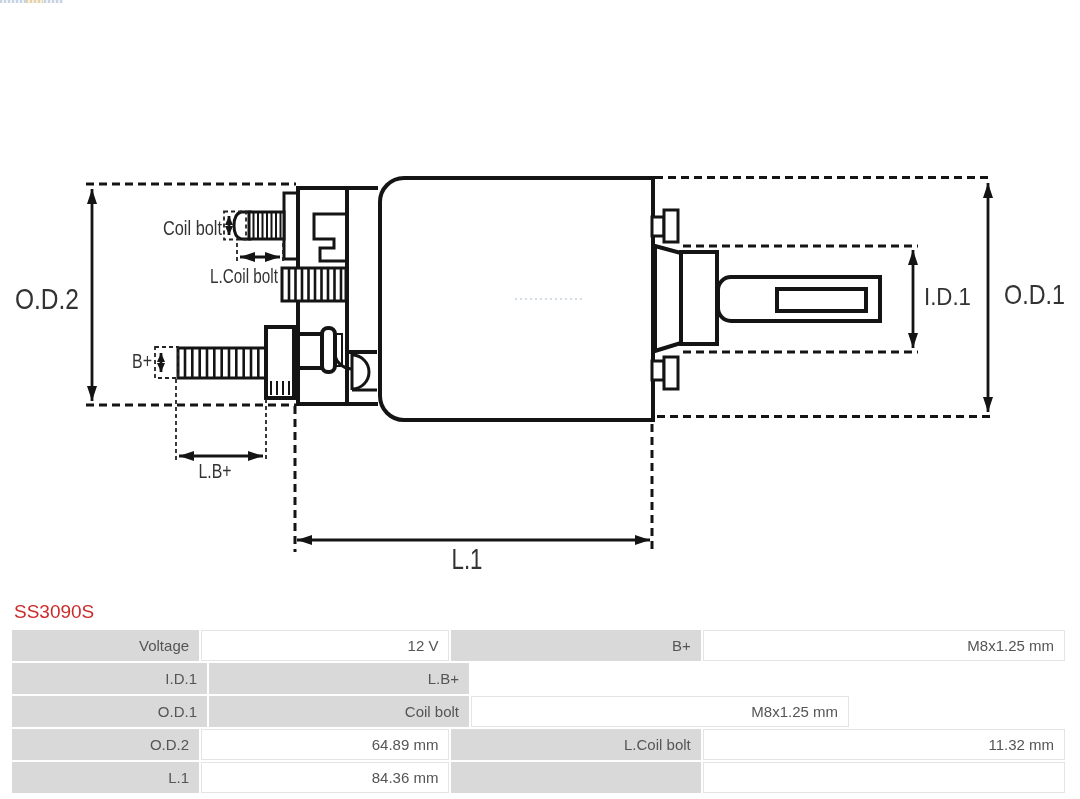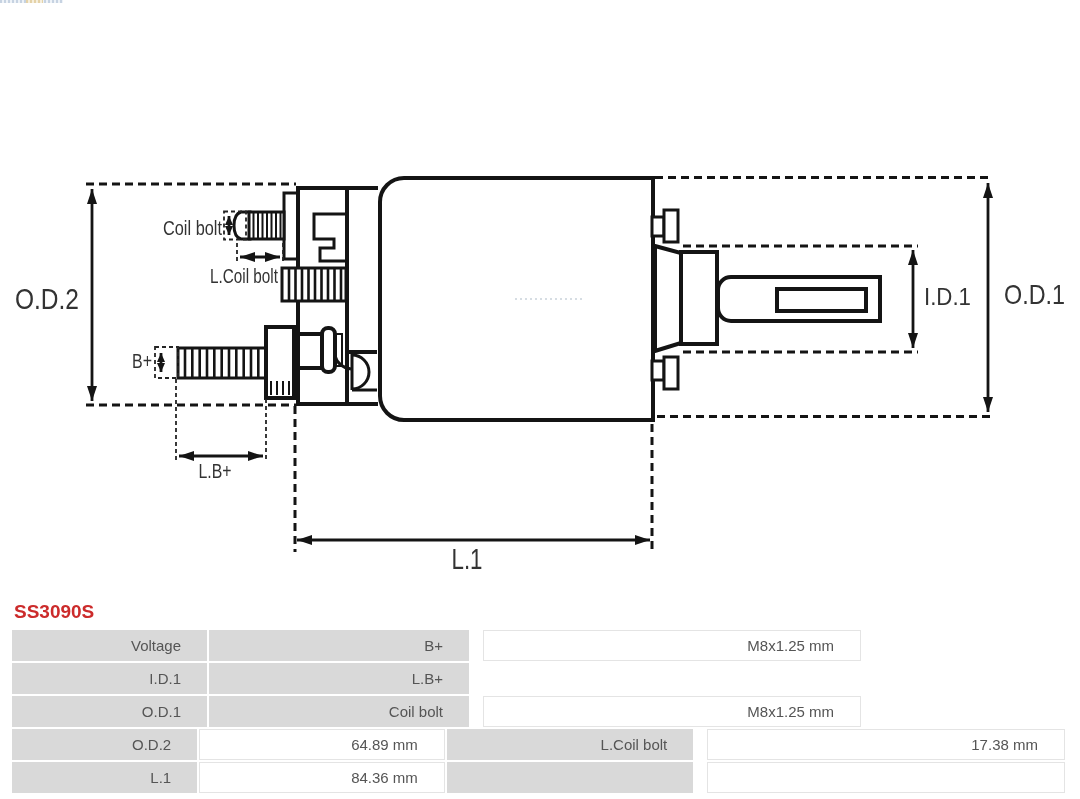--- a/index.html
+++ b/index.html
@@ -13,27 +13,27 @@
 .s3{fill:none;stroke:#141414;stroke-width:3;}
 .h{stroke:#141414;stroke-width:2.6;fill:none;}
 .h2{stroke:#141414;stroke-width:2;fill:none;}
 .dsh{fill:none;stroke:#141414;stroke-width:3;stroke-dasharray:8 5;}
 .dshn{fill:none;stroke:#242424;stroke-width:1.8;stroke-dasharray:4 3;}
 .dln{stroke:#141414;stroke-width:2.8;fill:none;}
 .faint{stroke:#c9d2da;stroke-width:1.5;stroke-dasharray:2 3;fill:none;}
 #partno{position:absolute;left:14px;top:601px;font-size:19px;font-weight:400;}
 #spec{position:absolute;left:12px;top:630px;width:1053px;}
 .trow{display:flex;height:30.5px;margin-bottom:2.5px;font-size:15px;color:#555;}
-.cell{display:flex;align-items:center;justify-content:flex-end;padding-right:26px;box-sizing:border-box;}
+.cell{display:flex;align-items:center;justify-content:flex-end;padding-right:10px;box-sizing:border-box;}
 .cg{background:#d9d9d9;}
 .cw{background:#fff;border:1px solid #e4e4e4;}
 .c1{width:195px;}
 .c2{width:259px;margin-left:2px;}
 .c3{width:260px;margin-left:2px;}
-.c4{width:378px;margin-left:14px;}
+.c4{width:378px;margin-left:2px;}
 </style>
 </head>
 <body>
 
 <div id="page">
   <div id="artifact">
       <div class="gold"></div>
     </div>
 
   <svg width="1080" height="595" viewBox="0 0 1080 595">
@@ -144,41 +144,42 @@
     </g>
 
     <g>
       <path class="dshn" d="M237,243 V263"></path>
       <path class="dshn" d="M283,243 V263"></path>
       <path class="dln" d="M240,257 H280" marker-start="url(#ah)" marker-end="url(#ah)"></path>
       <text x="278" y="283" text-anchor="end" font-size="20" textLength="68" lengthAdjust="spacingAndGlyphs">L.Coil bolt</text>
     </g>
   </svg>
 
-  <div id="partno" style="color: rgb(204, 43, 43); font-weight: bold;">SS3090S</div>
+  <div id="partno" style="color: rgb(204, 43, 43);">SS3090S</div>
   <div id="spec">
       <div class="trow">
         <div class="cell cg c1" style="background: rgb(217, 217, 217);">Voltage</div>
+        <div class="cell cw c2">12 V</div>
         <div class="cell cg c3" style="background: rgb(217, 217, 217);">B+</div>
         <div class="cell cw c4">M8x1.25 mm</div>
       </div>
       <div class="trow">
         <div class="cell cg c1" style="background: rgb(217, 217, 217);">I.D.1</div>
         <div class="cell cg c3" style="background: rgb(217, 217, 217);">L.B+</div>
       </div>
       <div class="trow">
         <div class="cell cg c1" style="background: rgb(217, 217, 217);">O.D.1</div>
         <div class="cell cg c3" style="background: rgb(217, 217, 217);">Coil bolt</div>
         <div class="cell cw c4">M8x1.25 mm</div>
       </div>
       <div class="trow">
         <div class="cell cg c1" style="background: rgb(217, 217, 217);">O.D.2</div>
         <div class="cell cw c2">64.89 mm</div>
         <div class="cell cg c3" style="background: rgb(217, 217, 217);">L.Coil bolt</div>
-        <div class="cell cw c4">17.38 mm</div>
+        <div class="cell cw c4">11.32 mm</div>
       </div>
       <div class="trow">
         <div class="cell cg c1" style="background: rgb(217, 217, 217);">L.1</div>
         <div class="cell cw c2">84.36 mm</div>
         <div class="cell cg c3" style="background: rgb(217, 217, 217);"></div>
         <div class="cell cw c4"></div>
       </div>
     </div>
 </div>
 

